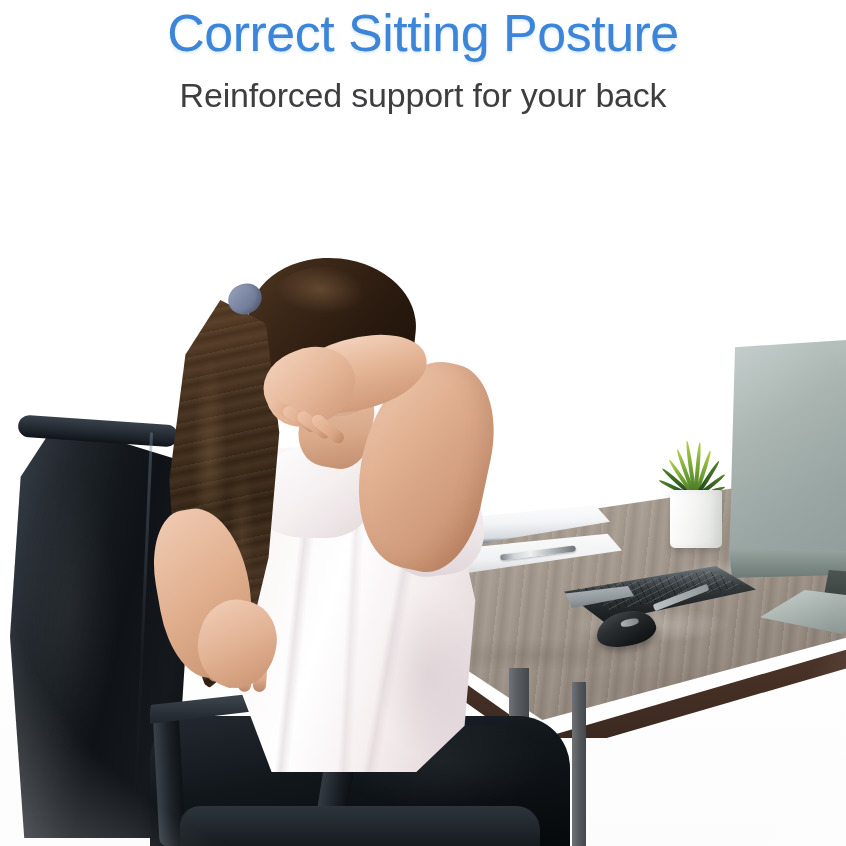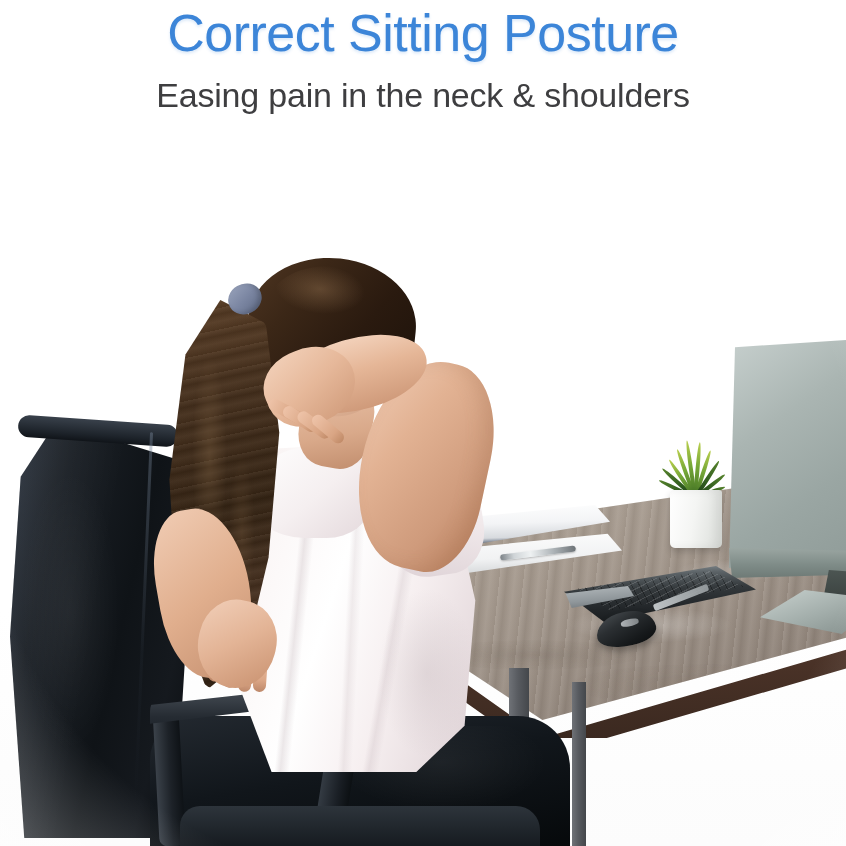--- a/index.html
+++ b/index.html
@@ -748,16 +748,16 @@
       <div class="finger-b" style="left:226px;top:646px;transform:rotate(12deg)"></div>
       <div class="finger-b" style="left:240px;top:650px;transform:rotate(8deg)"></div>
       <div class="finger-b" style="left:254px;top:650px;transform:rotate(4deg)"></div>
     </div>
 
     <div class="vignette"></div>
   </div>
 
   <div class="text-block">
     <h1 class="headline">Correct Sitting Posture</h1>
-    <p class="subline">Easing pain in the neck &amp; shoulders</p>
+    <p class="subline">Reinforced support for your back</p>
   </div>
 
 </div>
 
 </body></html>

